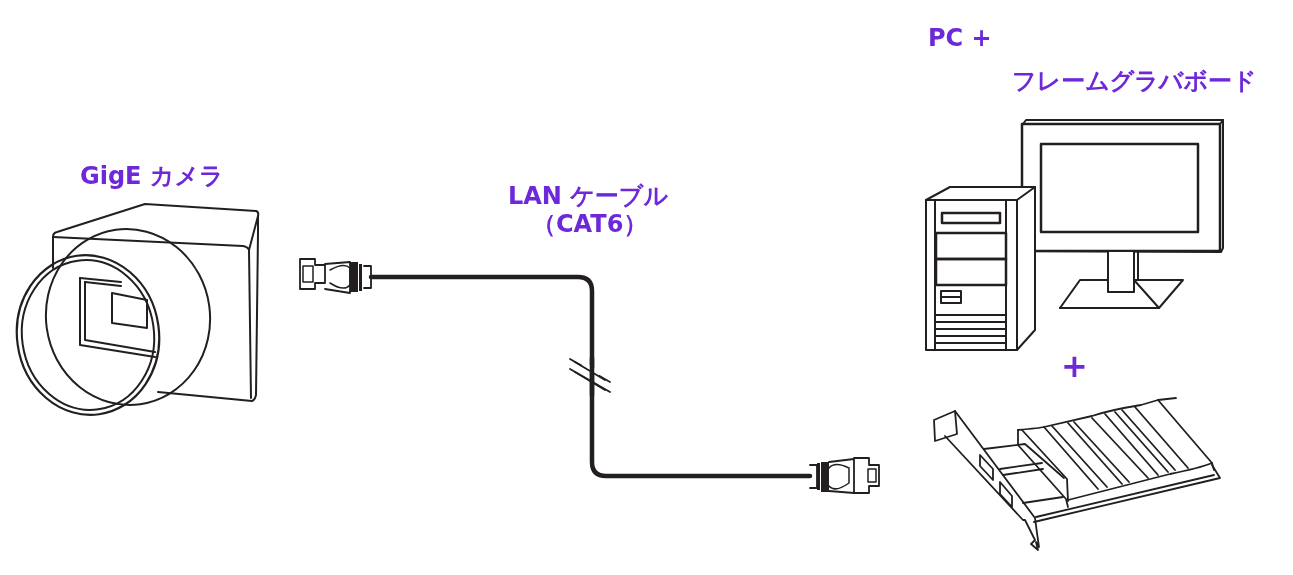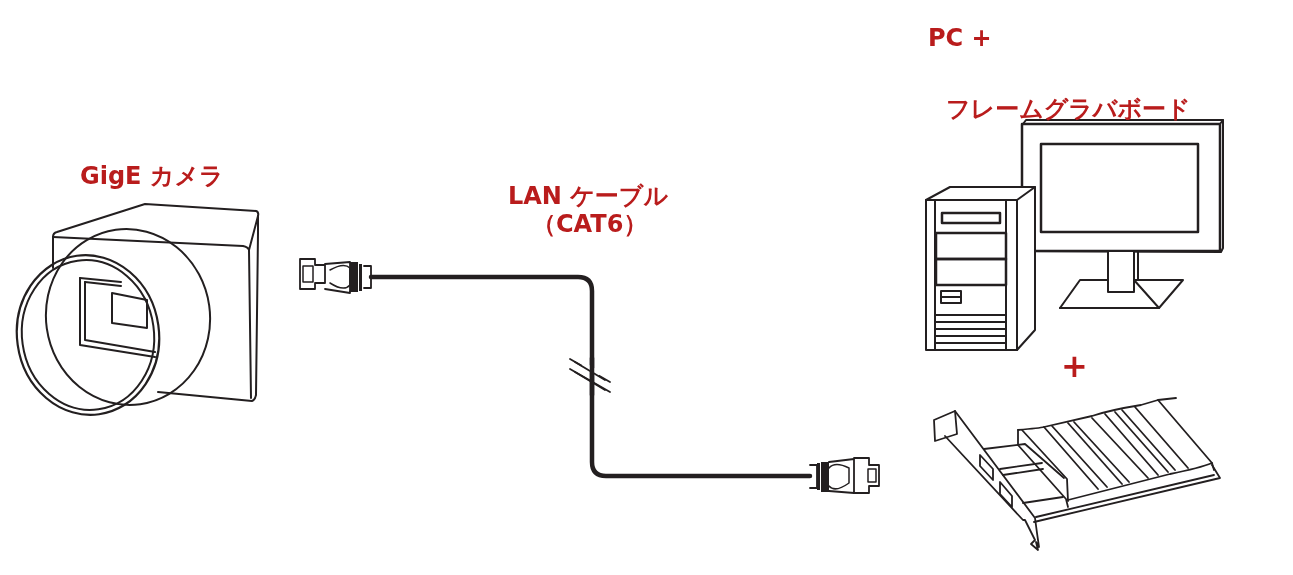--- a/index.html
+++ b/index.html
@@ -1,23 +1,23 @@
 <!DOCTYPE html>
 <html><head>
 <meta charset="utf-8">
 <style>
   html, body { margin: 0; padding: 0; background: #ffffff; }
   body { width: 1293px; height: 575px; position: relative; overflow: hidden;
          font-family: "DejaVu Sans", "Liberation Sans", sans-serif; color: #231f20; }
-  .label { position: absolute; font-weight: bold; font-size: 24px; line-height: 1; white-space: nowrap; color: #b91c1c; }
+  .label { position: absolute; font-weight: bold; font-size: 24px; line-height: 1; white-space: nowrap; color: #6d28d9; }
   #lbl-camera { left: 80px; top: 164px; text-align: right; }
   #lbl-lan1 { left: 508px; top: 184px; }
   #lbl-lan2 { left: 532px; top: 212px; }
   #lbl-pc1 { left: 928px; top: 26px; }
-  #lbl-pc2 { left: 946px; top: 69px; margin-top: 28px; }
+  #lbl-pc2 { left: 1012px; top: 69px; }
   #plus { left: 1061px; top: 350px; font-size: 32px; }
   svg { position: absolute; left: 0; top: 0; }
 </style>
 </head>
 <body>
 
 <svg width="1293" height="575" viewBox="0 0 1293 575" fill="none" stroke="#231f20" stroke-width="2" stroke-linejoin="round" stroke-linecap="round">
 
   <g>
 

